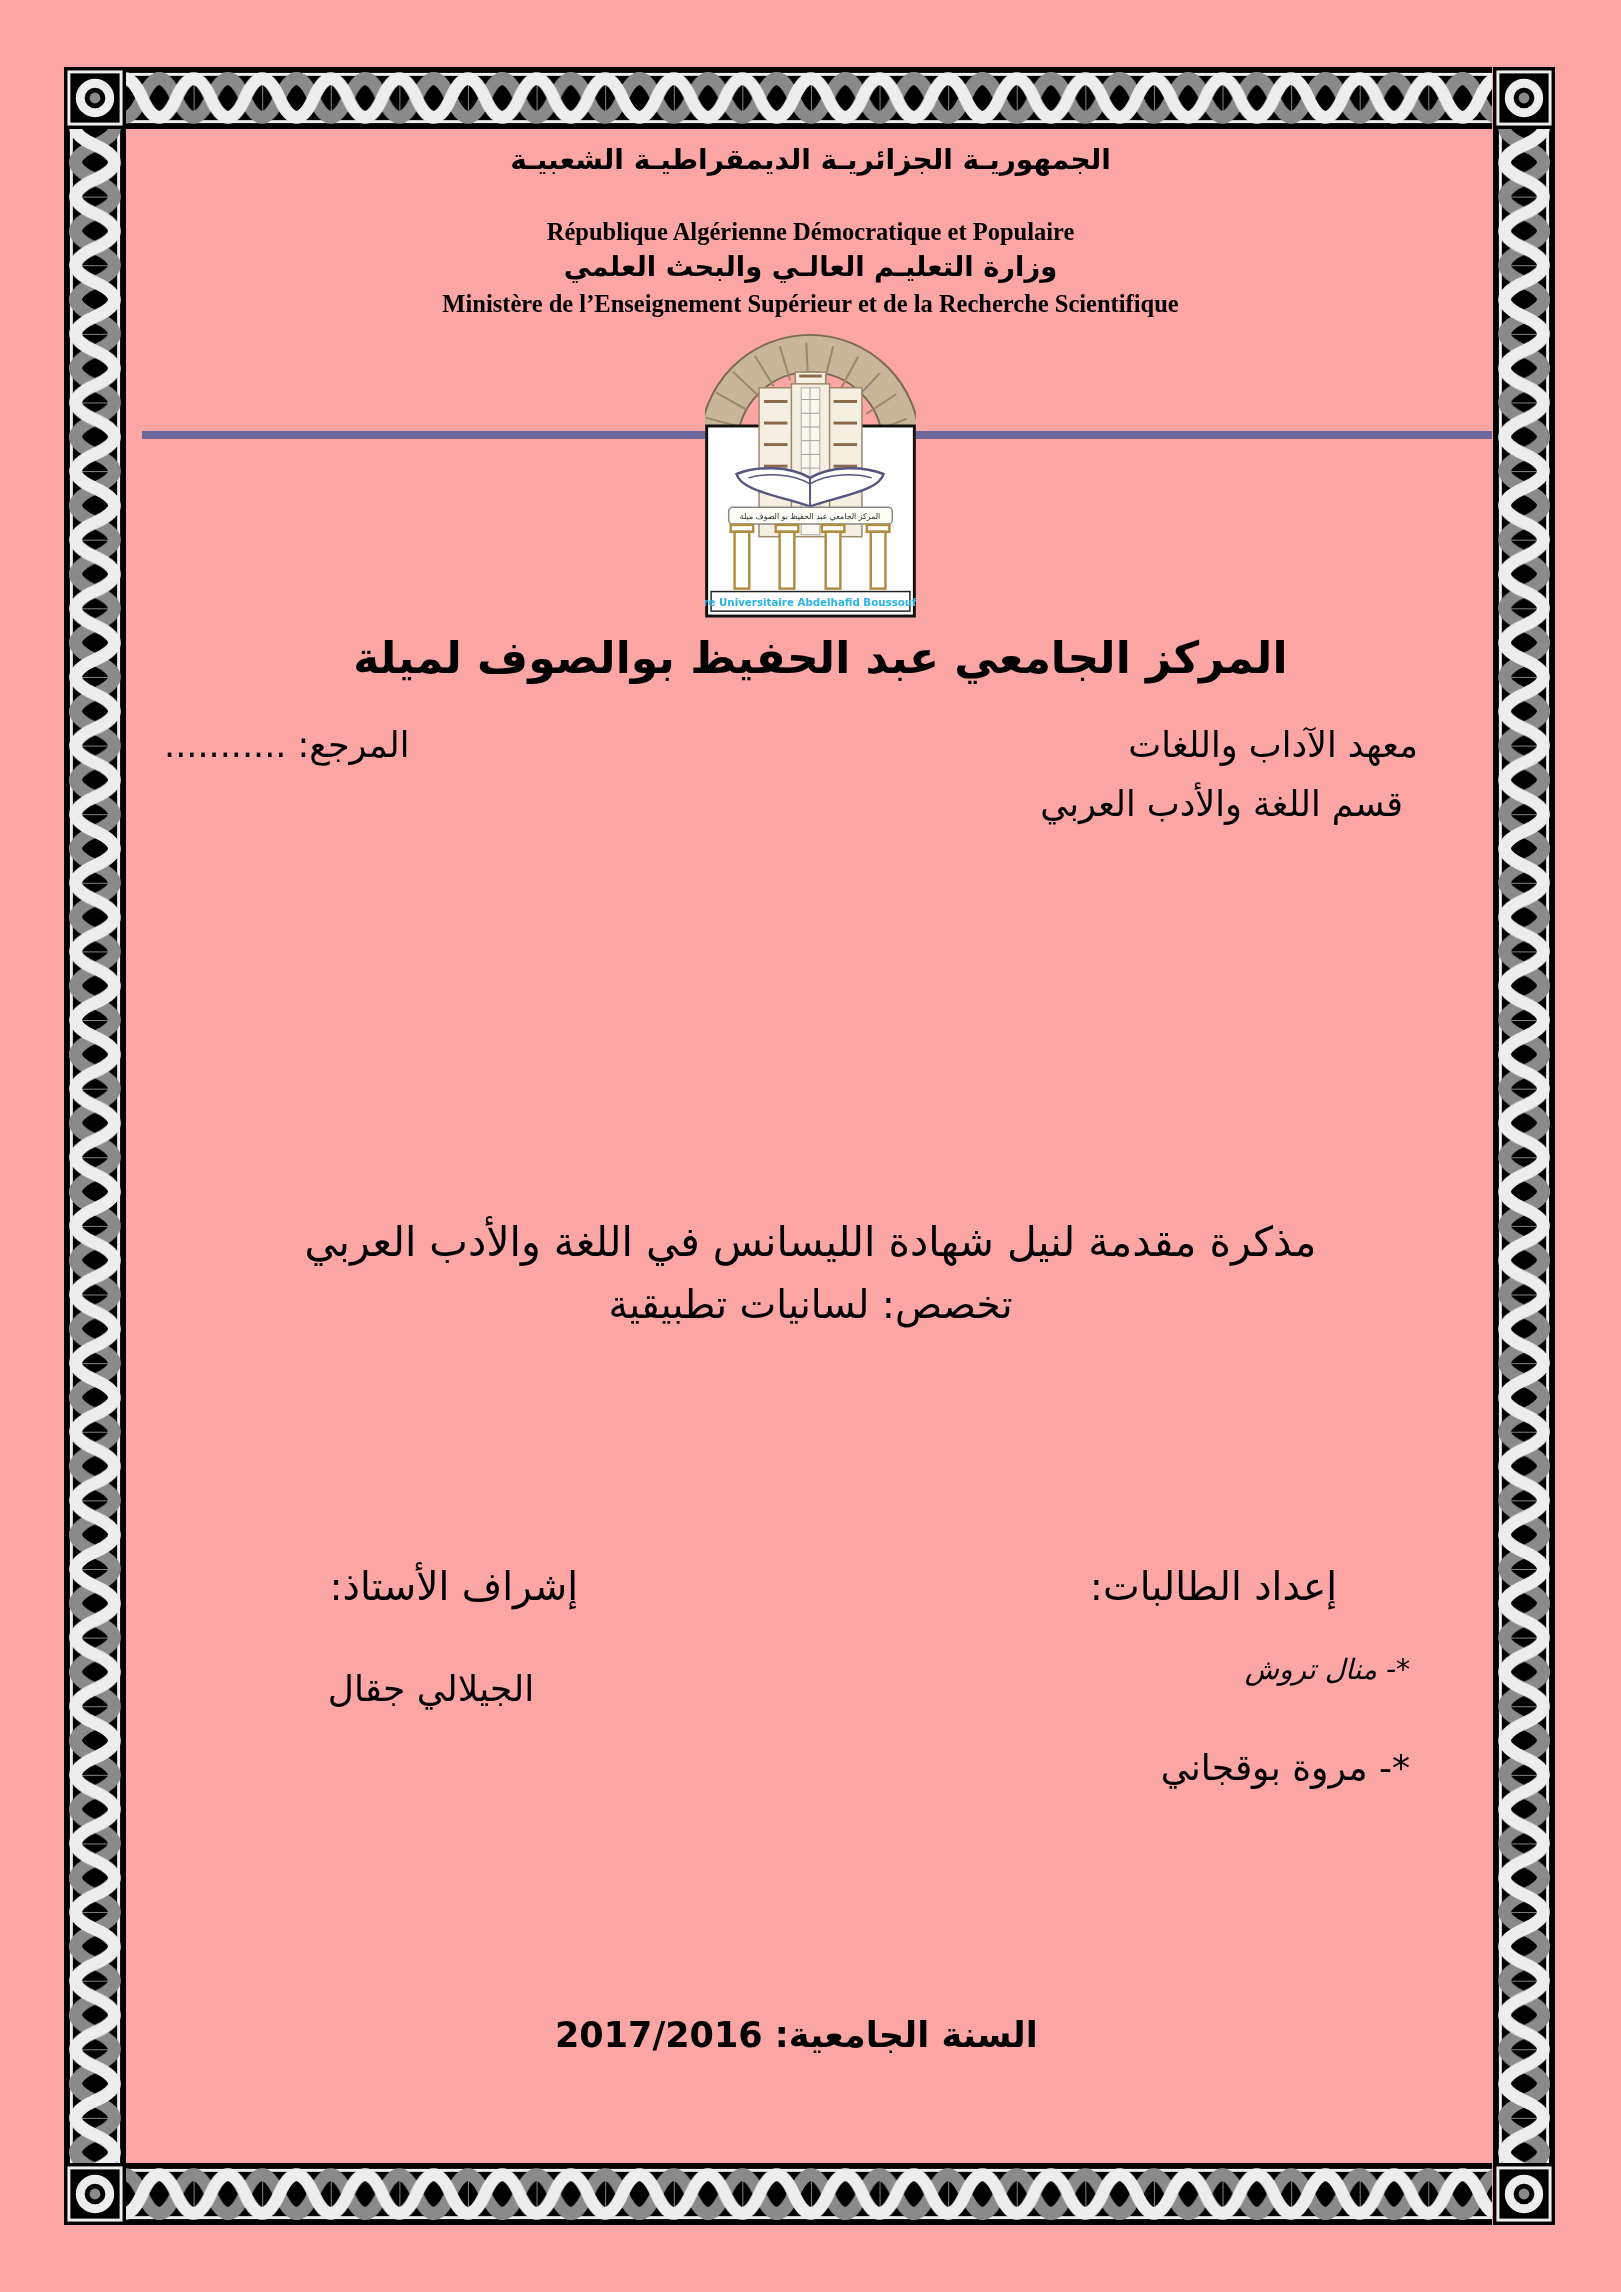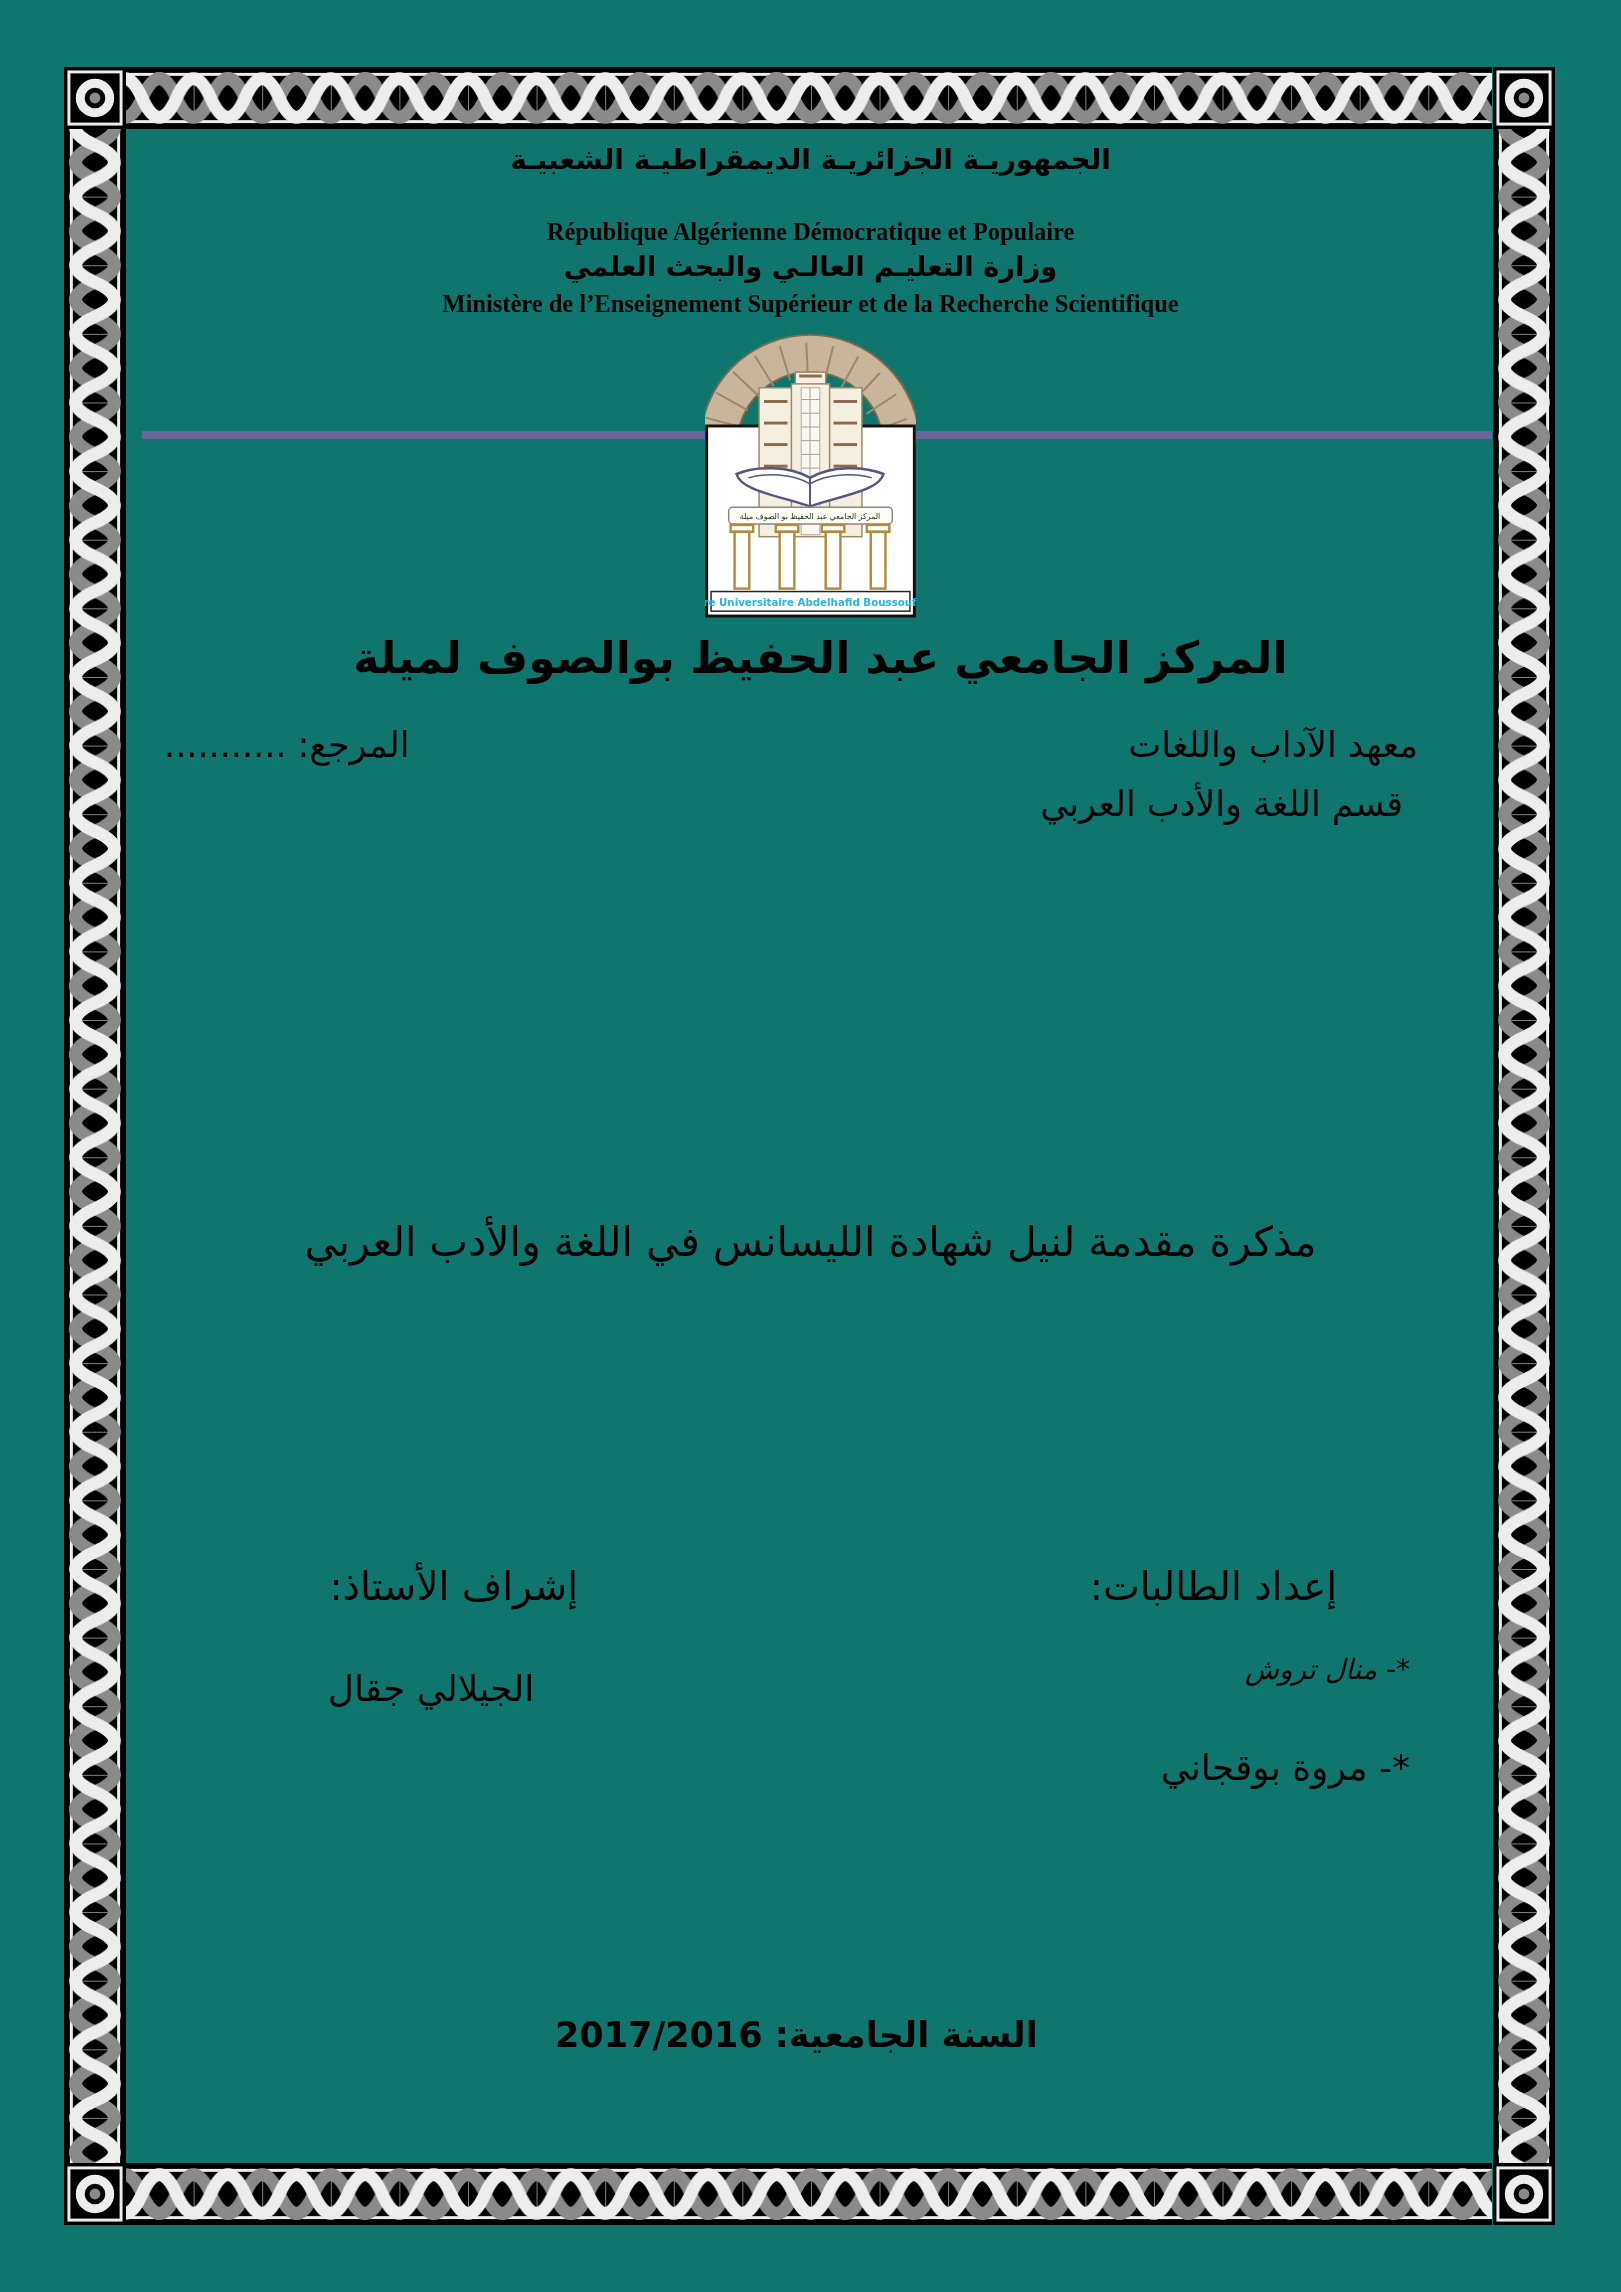--- a/index.html
+++ b/index.html
@@ -1,17 +1,17 @@
 <!DOCTYPE html>
 <html lang="ar"><head>
 <meta charset="utf-8">
 <style>
   html,body{margin:0;padding:0;background:#ffffff;}
   .page{
-    position:relative;width:1621px;height:2293px;background:#0f766e;overflow:hidden;
+    position:relative;width:1621px;height:2293px;background:#fca5a5;overflow:hidden;
     font-family:"DejaVu Sans", sans-serif;color:#000;
   }
   
   .corner{position:absolute;width:62px;height:62px;}
   .band{position:absolute;display:block;}
   .band-top{left:125px;top:67px;}
   .band-bottom{left:125px;top:2163px;transform:scaleY(-1);}
   .band-left{left:64px;top:128px;}
   .band-right{left:1493px;top:128px;transform:scaleX(-1);}
   .corner-tl{left:64px;top:67px;}
@@ -205,20 +205,21 @@
       <text x="107.5" y="283" text-anchor="middle" font-size="10.5" font-weight="bold" fill="#29b3e6">Centre Universitaire Abdelhafid Boussouf Mila</text>
     </g>
   </svg>
 
   <div class="uni-title ar">المركز الجامعي عبد الحفيظ بوالصوف لميلة</div>
   <div class="institute ar">معهد الآداب واللغات</div>
   <div class="reference ar">المرجع: ...........</div>
   <div class="department ar">قسم اللغة والأدب العربي</div>
 
   <div class="subtitle ar">مذكرة مقدمة لنيل شهادة الليسانس في اللغة والأدب العربي</div>
+  <div class="specialty ar">تخصص: لسانيات تطبيقية</div>
 
   <div class="students-header ar">إعداد الطالبات:</div>
   <div class="supervisor-header ar">إشراف الأستاذ:</div>
   <div class="student-1 ar">*- منال تروش</div>
   <div class="student-2 ar">*- مروة بوقجاني</div>
   <div class="supervisor-name ar">الجيلالي جقال</div>
 
   <div class="year ar">السنة الجامعية: 2017/2016</div>
 
 </div>

